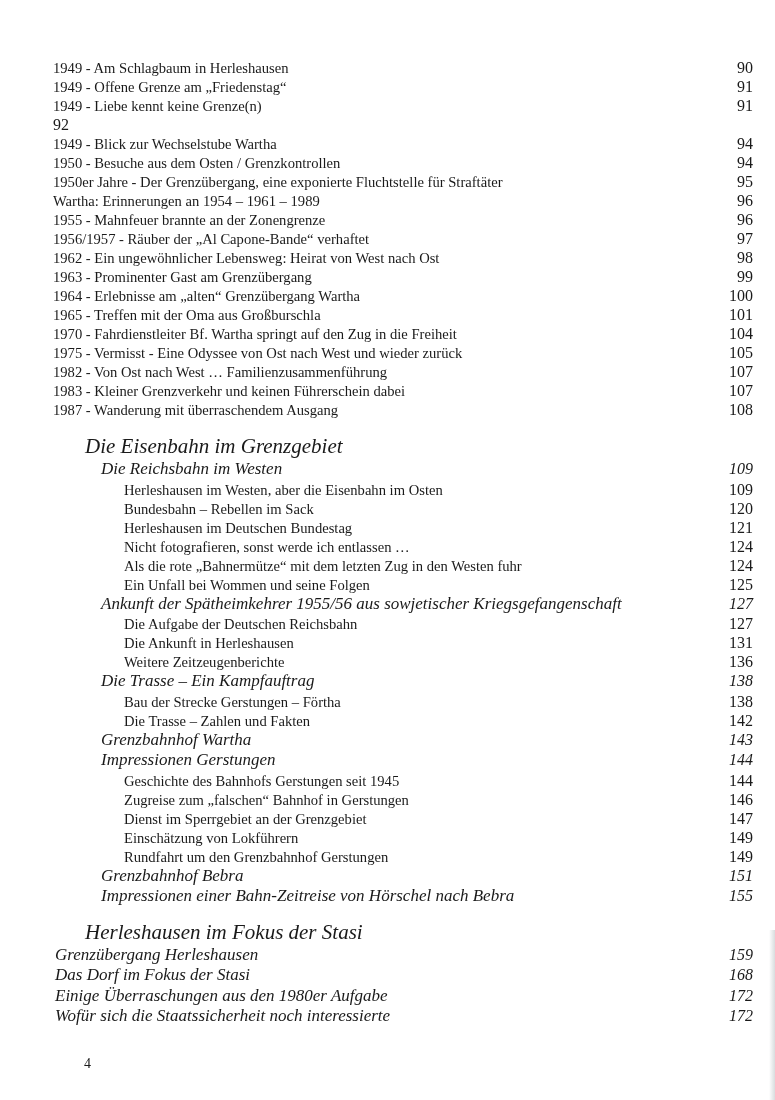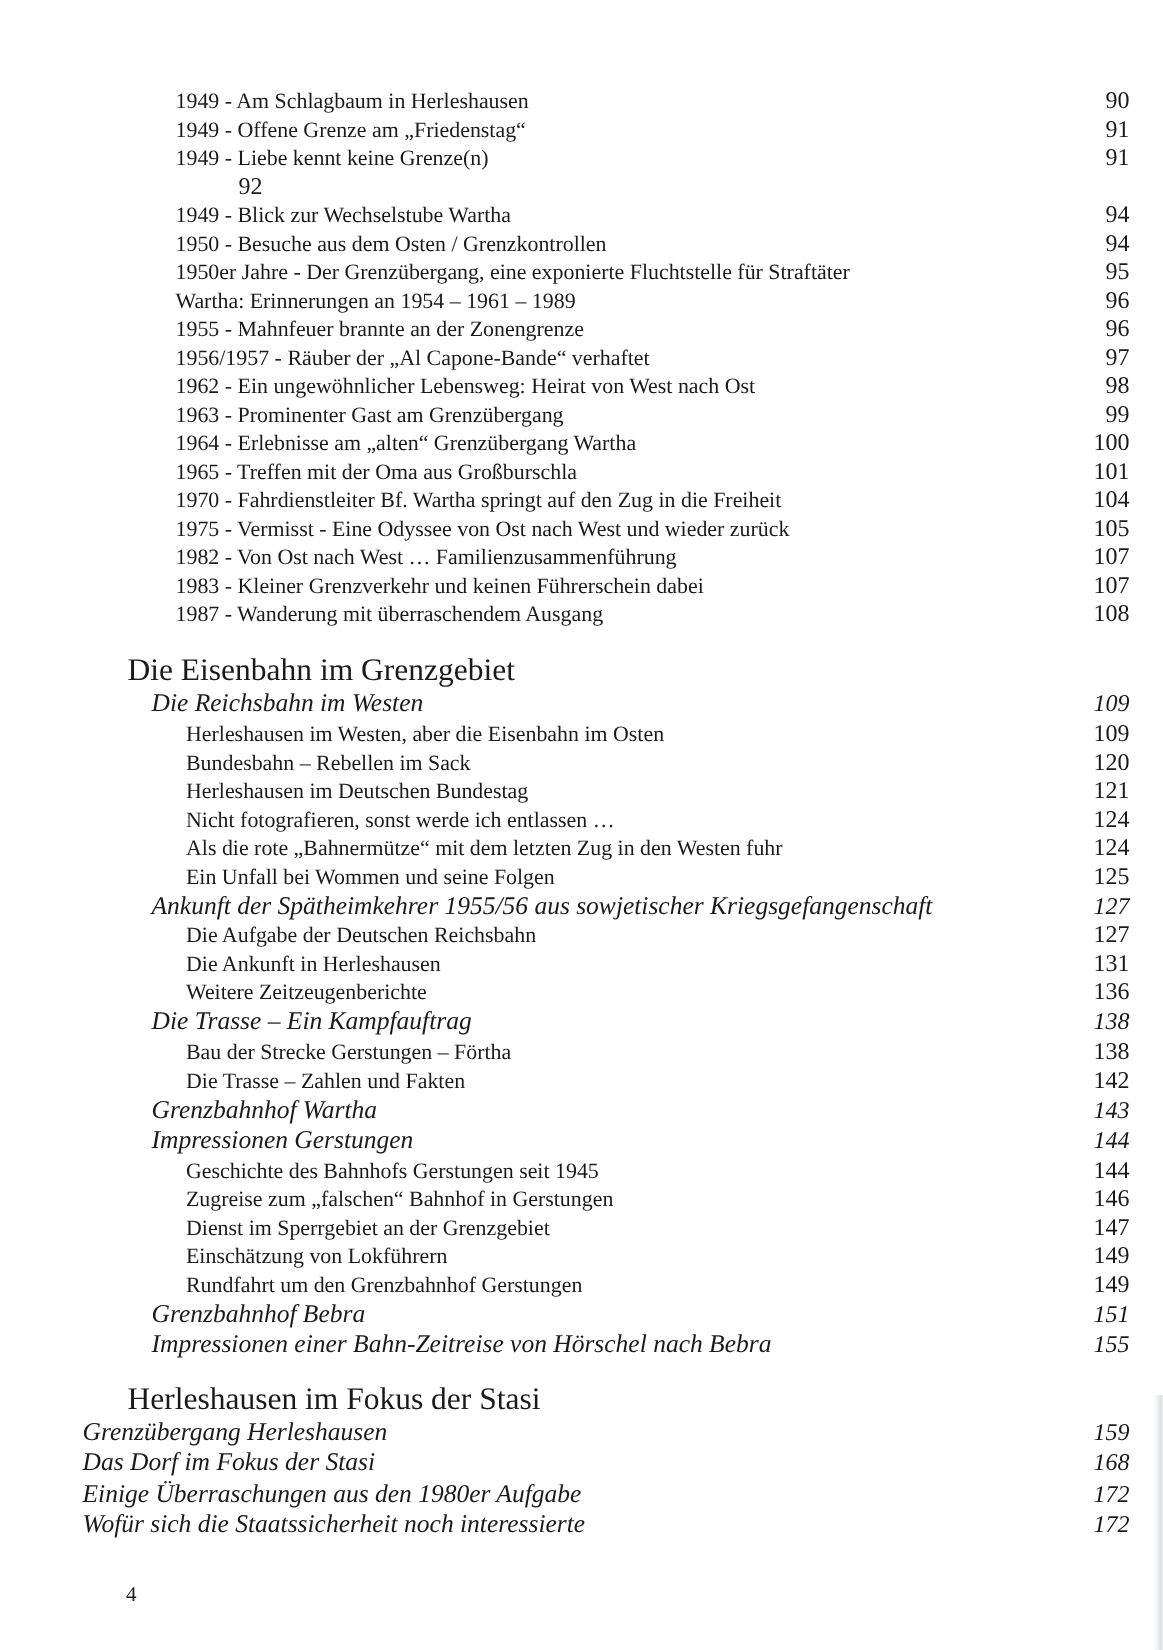--- a/index.html
+++ b/index.html
@@ -11,31 +11,31 @@
     .edge-shadow {
       position: absolute; top: 930px; right: 0; width: 6px; height: 170px;
       background: linear-gradient(to right, #ffffff, #d8dcde);
     }
     .toc { position: absolute; left: 0; top: 58px; width: 775px; }
     .row {
       position: relative; display: flex; justify-content: space-between;
       align-items: baseline; padding-right: 22px;
     }
     .row .title { white-space: nowrap; }
-    .row .page { text-align: center; margin-left: 42px; }
+    .row .page { text-align: center; }
     
     .l3 { font-size: 14.6px; height: 19px; line-height: 19px; }
-    .l3.main { padding-left: 117px; }
+    .l3.main { padding-left: 53px; }
     .l3.sub { padding-left: 124px; gap: 28px; }
     .l3 .page { font-size: 16px; }
     
     .l2 { font-size: 17px; height: 20.5px; line-height: 20.5px; padding-left: 101px; font-style: italic; }
     .l2 .page { font-size: 16px; }
     
-    .l1 { font-size: 21px; height: 26px; line-height: 26px; padding-left: 85px; }
+    .l1 { font-size: 21px; height: 26px; line-height: 26px; padding-left: 85px; font-style: italic; }
     .gap-1 { height: 14px; }
     .gap-2 { height: 12px; }
     .stasi .l2 { padding-left: 55px; height: 20.5px; line-height: 20.5px; }
     .pagenum {
       position: absolute; left: 84px; top: 1056px; font-size: 14px;
     }
   </style>
 </head>
 <body>
 

